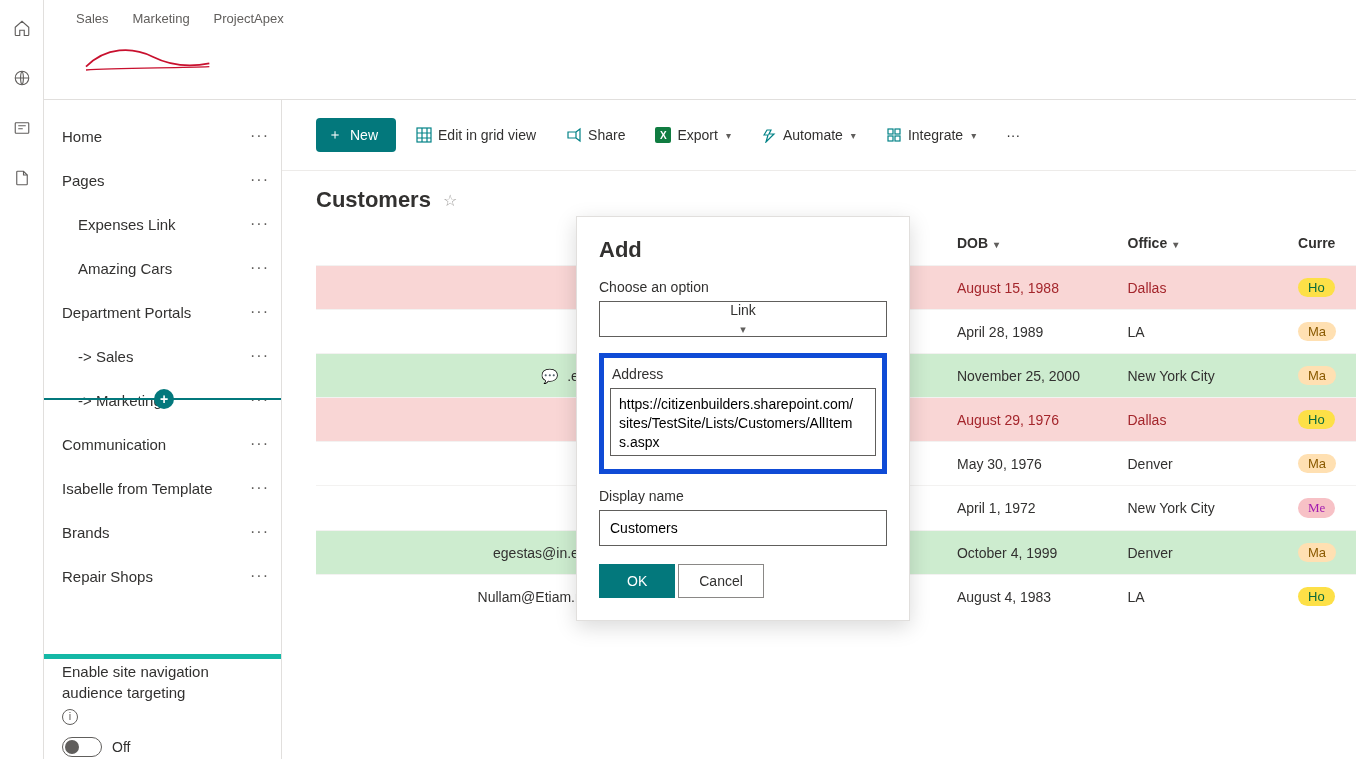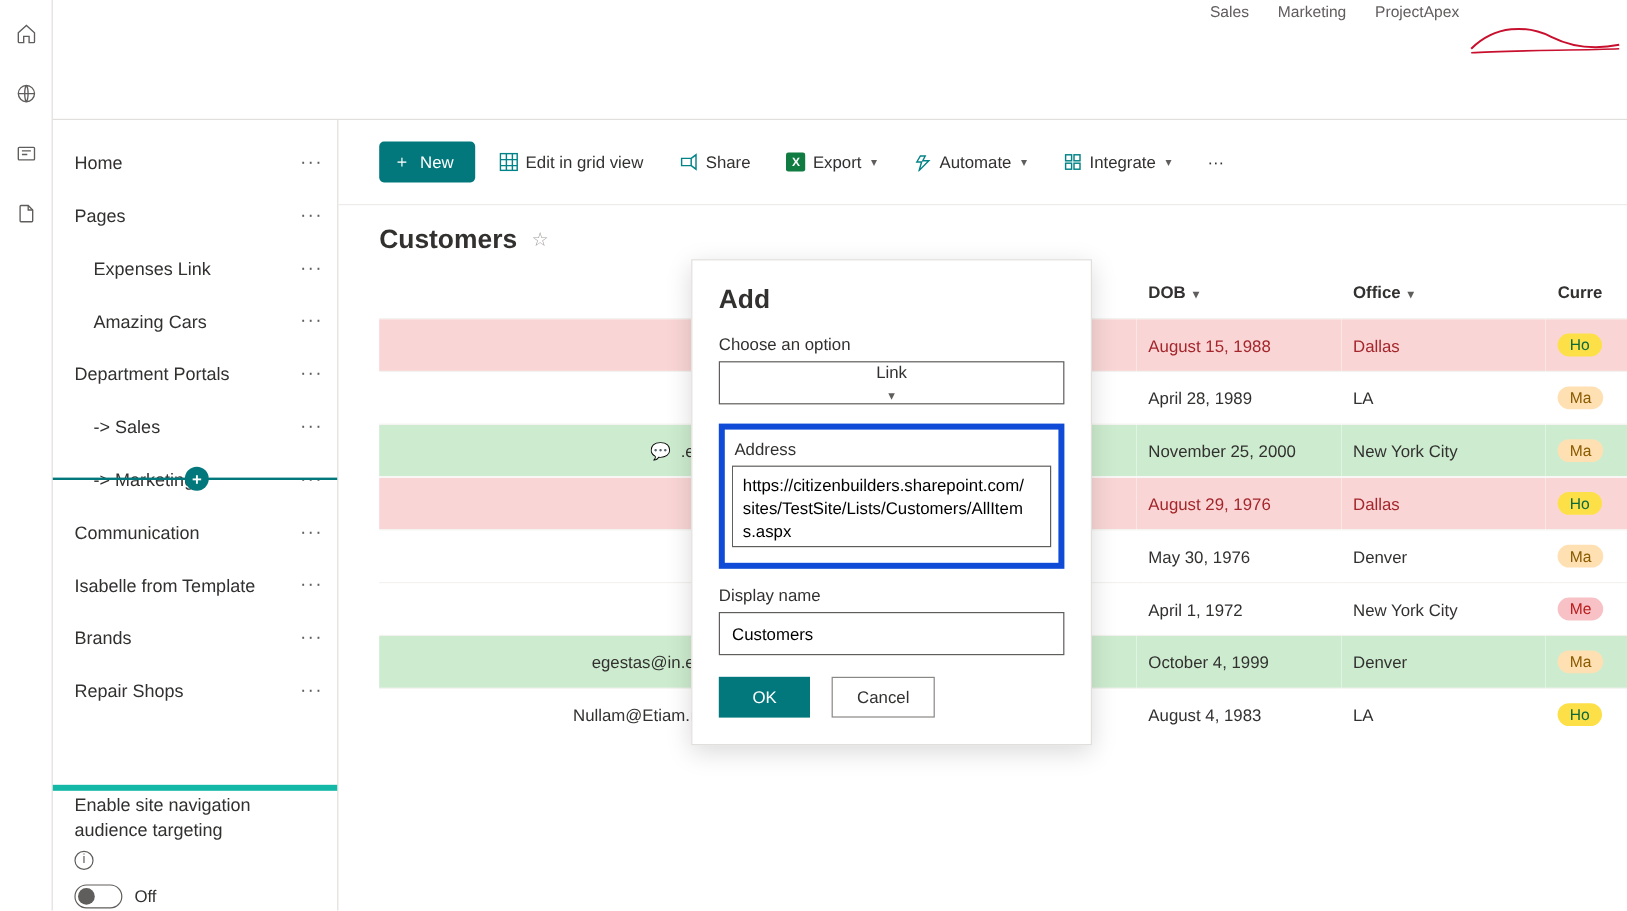--- a/index.html
+++ b/index.html
@@ -2,21 +2,21 @@
 <html><head>
 <meta charset="utf-8">
 <style>
 * { box-sizing: border-box; margin: 0; padding: 0; }
 body { font-family: "Segoe UI", Arial, sans-serif; font-size: 14px; color: #323130; background: #fff; overflow: hidden; }
 .app { display: flex; width: 1356px; height: 759px; }
 .rail { width: 44px; border-right: 1px solid #e1dfdd; display: flex; flex-direction: column; align-items: center; padding-top: 18px; gap: 30px; }
 .rail .ic { width: 20px; height: 20px; color: #605e5c; display: flex; align-items: center; justify-content: center; }
 .rail .ic svg { width: 18px; height: 18px; }
 .main { flex: 1; display: flex; flex-direction: column; min-width: 0; }
-.header { height: 100px; border-bottom: 1px solid #e1dfdd; padding: 0 0 0 32px; display: flex; flex-direction: row; justify-content: flex-end; }
+.header { height: 100px; border-bottom: 1px solid #e1dfdd; padding: 0 0 0 32px; display: flex; flex-direction: column; justify-content: center; }
 .breadcrumb { display: flex; gap: 24px; padding-top: 2px; font-size: 13px; color: #605e5c; }
 .breadcrumb span { cursor: pointer; }
 .logo { margin-top: 4px; width: 140px; height: 60px; display: flex; align-items: center; justify-content: center; }
 .logo svg { width: 140px; height: 40px; }
 .body { flex: 1; display: flex; min-height: 0; }
 .sidebar { width: 238px; border-right: 1px solid #e1dfdd; display: flex; flex-direction: column; padding-top: 14px; position: relative; }
 .nav-item { display: flex; align-items: center; justify-content: space-between; padding: 0 12px 0 18px; height: 44px; font-size: 15px; color: #323130; cursor: pointer; }
 .nav-item.sub { padding-left: 34px; font-size: 15px; }
 .nav-item .dots { color: #605e5c; font-size: 16px; letter-spacing: 1px; }
 .add-line { position: absolute; left: 0; right: 0; top: 298px; height: 2px; background: #03787c; }
@@ -43,31 +43,31 @@
 th .chev { font-size: 10px; color: #605e5c; margin-left: 6px; }
 td { padding: 12px 10px; font-size: 14px; border-top: 1px solid #f3f2f1; white-space: nowrap; overflow: hidden; text-overflow: ellipsis; }
 tr.red { background: #f9d6d5; }
 tr.red td { color: #a4262c; }
 tr.green { background: #cdeccf; }
 tr.green td.accent { color: #0b6a3c; }
 tr.plain td { color: #323130; }
 .badge { display: inline-block; padding: 2px 10px; border-radius: 12px; font-size: 13px; }
 .badge.orange { background: #ffe0b2; color: #8a5a00; }
 .badge.green { background: #fde047; color: #0b6a3c; }
-.badge.red { background: #f7c1c6; color: #b91c1c; }
+.badge.red { background: #f7c1c6; color: #a21caf; font-family: Liberation Serif, serif; }
 .comment-ic { color: #03787c; }
 .dialog { position: absolute; left: 294px; top: 116px; width: 334px; background: #fff; border: 1px solid #e1dfdd; box-shadow: 0 6px 20px rgba(0,0,0,0.15); padding: 20px 22px 22px; z-index: 50; }
 .dialog h2 { font-size: 22px; font-weight: 600; margin-bottom: 16px; }
 .fld-label { font-size: 14px; color: #323130; margin-bottom: 6px; display: block; }
 .select { width: 100%; height: 36px; border: 1px solid #605e5c; padding: 0 10px; display: flex; align-items: center; justify-content: space-between; font-size: 14px; margin-bottom: 16px; cursor: pointer; flex-direction: column; }
 .address-wrap { border: 5px solid #0f4bd6; padding: 6px 6px 10px; margin-bottom: 14px; }
 .address-wrap .fld-label { margin: 2px 0 6px 2px; }
 .textarea { width: 100%; height: 68px; border: 1px solid #605e5c; resize: none; padding: 6px 18px 6px 8px; font-size: 14px; font-family: inherit; line-height: 1.35; overflow-y: scroll; }
 .input { width: 100%; height: 36px; border: 1px solid #605e5c; padding: 0 10px; font-size: 14px; }
-.dlg-btns { display: flex; gap: 18px; margin-top: 18px; }
+.dlg-btns { display: flex; gap: 3px; margin-top: 18px; }
 .btn-ok { background: #03787c; color: #fff; border: none; padding: 8px 28px; font-size: 14px; cursor: pointer; }
 .btn-cancel { background: #fff; color: #323130; border: 1px solid #8a8886; padding: 8px 20px; font-size: 14px; cursor: pointer; }
 .col-email{width:280px}.col-fn{width:156px}.col-ln{width:156px}.col-dob{width:160px}.col-off{width:160px}.col-cr{width:120px}
 </style>
 </head>
 <body>
 
 <div class="app">
   <div class="rail">
     <div class="ic">

